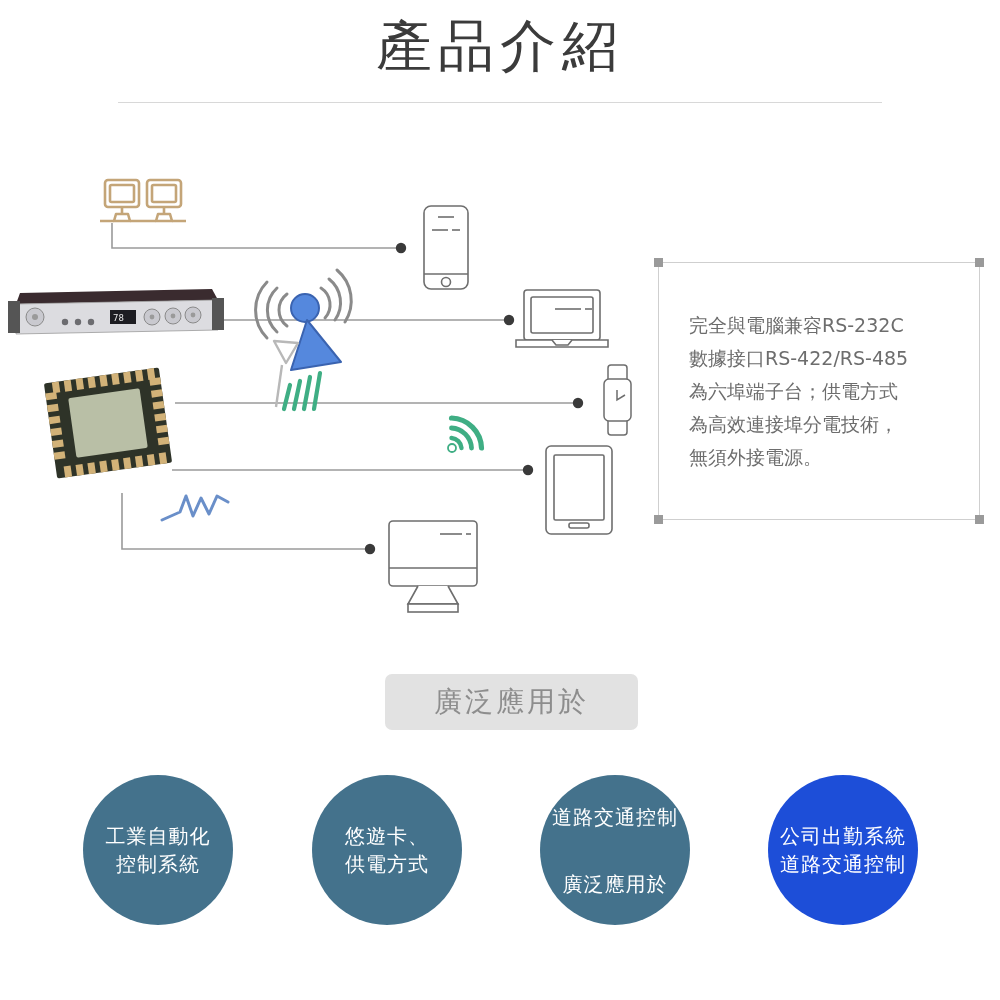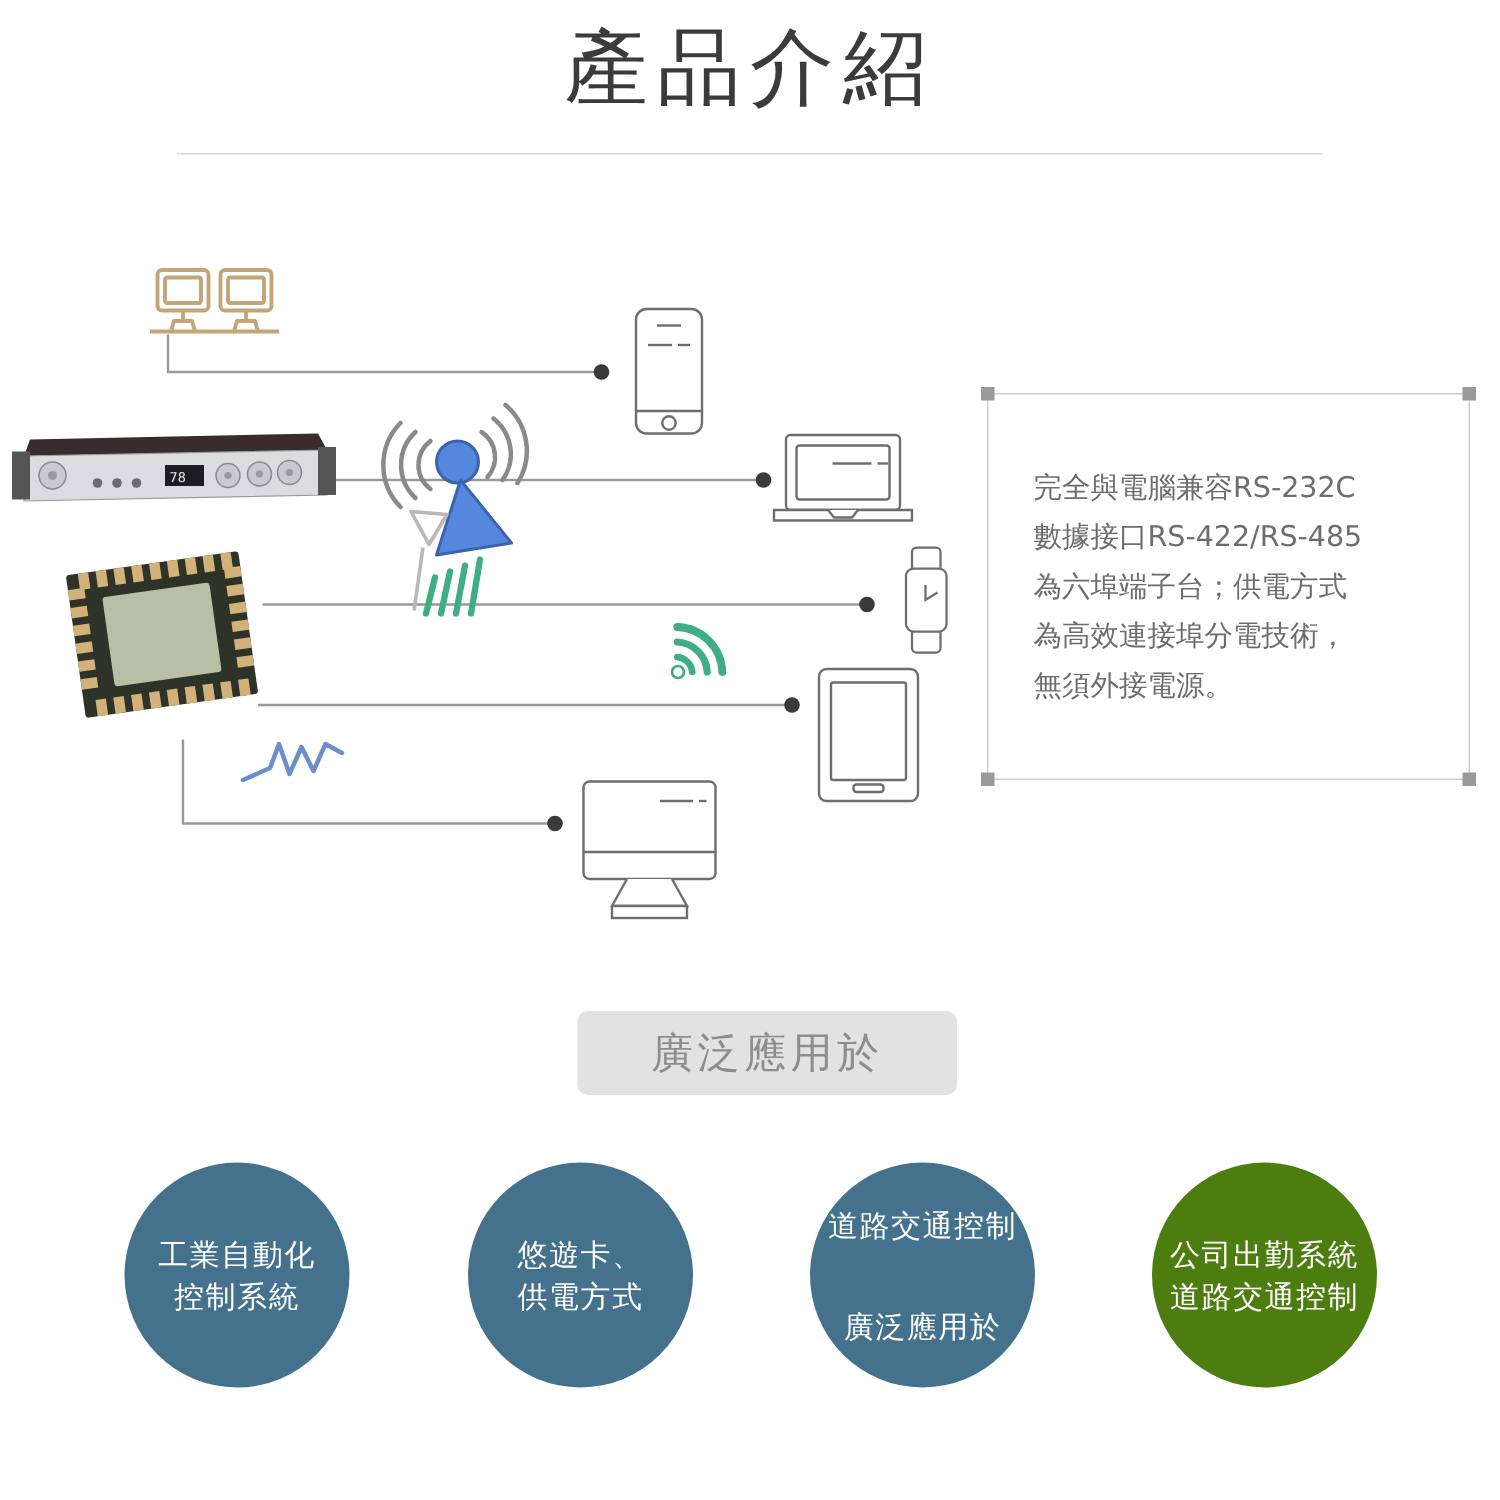--- a/index.html
+++ b/index.html
@@ -344,19 +344,19 @@
       <span class="ln">控制系統</span>
     </div>
     <div class="circle c2" style="background: rgb(68, 114, 140);">
       <span class="ln">悠遊卡、</span>
       <span class="ln">供電方式</span>
     </div>
     <div class="circle c3" style="background: rgb(68, 114, 140); gap: 39px;">
       <span class="ln">道路交通控制</span>
       <span class="ln">廣泛應用於</span>
     </div>
-    <div class="circle c4" style="background: #4d7c0f;">
+    <div class="circle c4" style="background: #1d4ed8;">
       <span class="ln">公司出勤系統</span>
       <span class="ln">道路交通控制</span>
     </div>
   </div>
 
 </div>
 
 </body></html>

